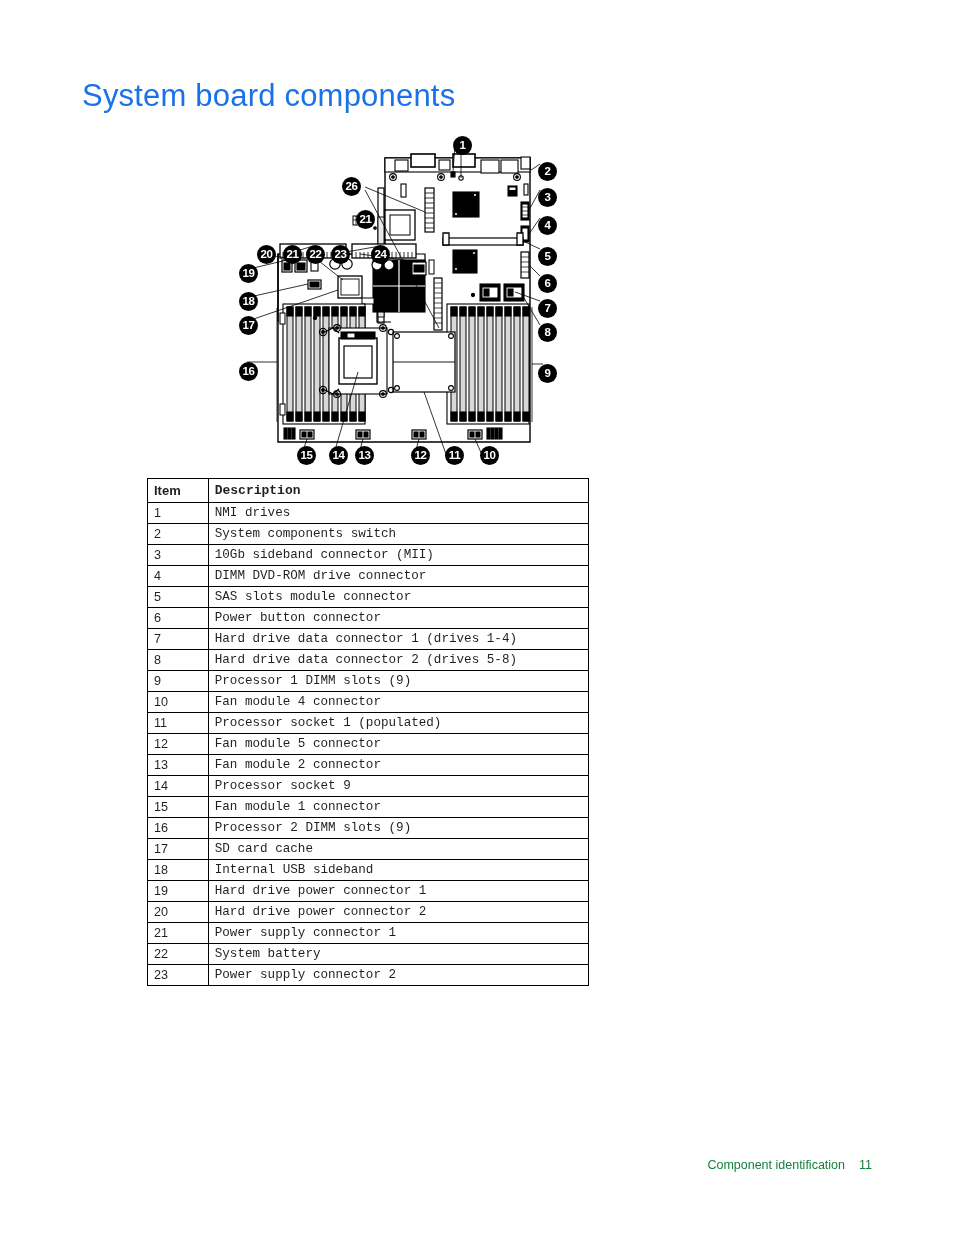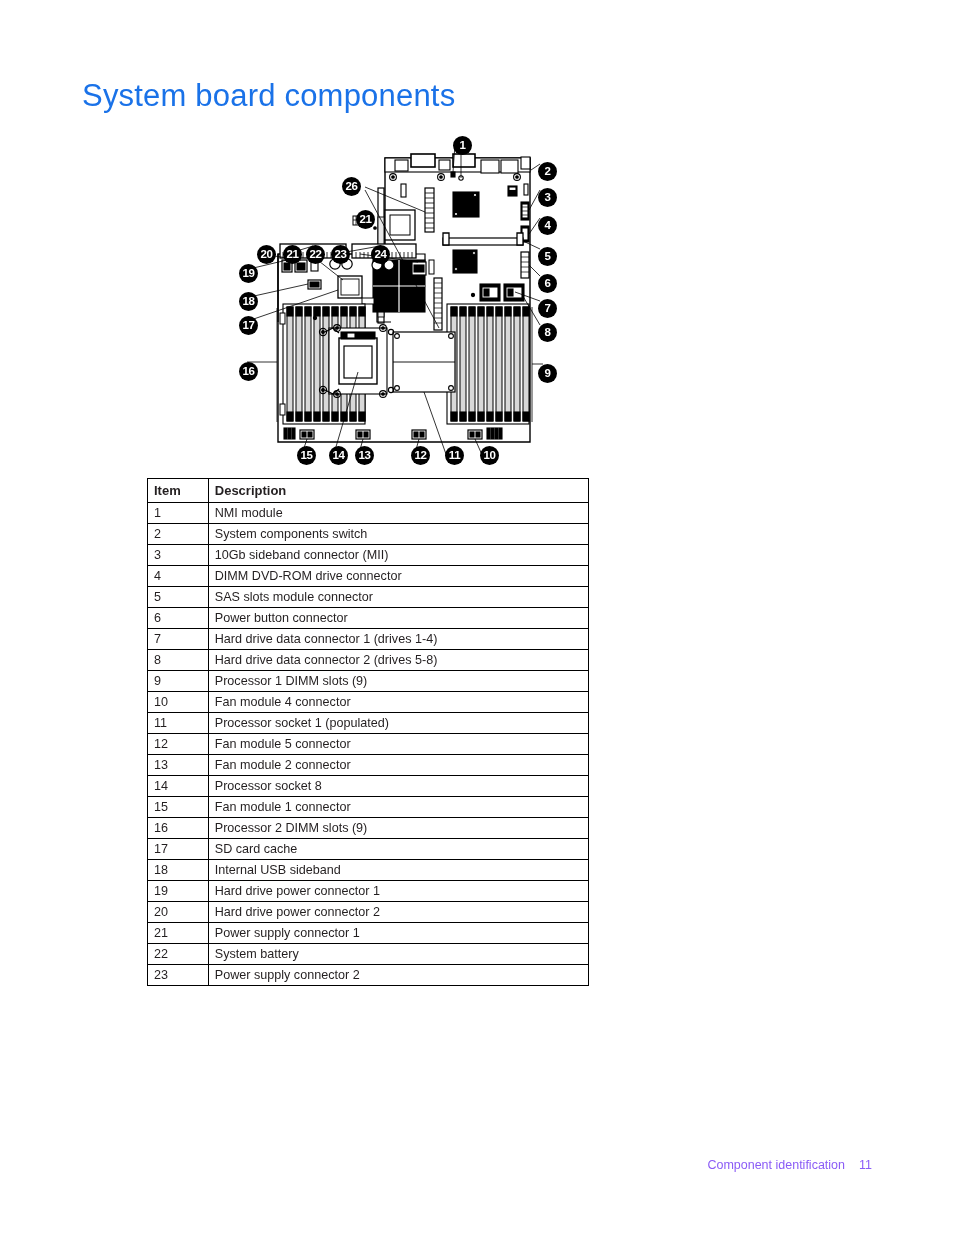--- a/index.html
+++ b/index.html
@@ -72,31 +72,31 @@
     font-weight: normal;
     color: #231f20;
   }
   #component-table thead th {
     font-weight: bold;
     font-size: 13px;
     padding-top: 4px;
     padding-bottom: 4px;
   }
   .col-item { width: 55px; margin-left: 8px; }
-  .col-desc { width: 387px; }
+  .col-desc { width: 387px; font-family: Liberation Mono, monospace; }
 
   
   #footer {
     position: absolute;
     left: 0;
     top: 1158px;
     width: 872px;
     text-align: right;
     font-size: 12.5px;
-    color: #8b5cf6;
+    color: #15803d;
   }
   #footer .footer-label { }
   #footer .footer-page { display: inline-block; margin-left: 14px; }
 </style>
 </head>
 <body>
 
 <div id="page-title">System board components</div>
 
 <div id="figure">
@@ -482,21 +482,21 @@
 <table id="component-table">
   <thead>
     <tr>
       <th class="col-item">Item</th>
       <th class="col-desc">Description</th>
     </tr>
   </thead>
   <tbody id="table-body">
       <tr>
         <td class="col-item">1</td>
-        <td class="col-desc">NMI module</td>
+        <td class="col-desc">NMI drives</td>
       </tr>
       <tr>
         <td class="col-item">2</td>
         <td class="col-desc">System components switch</td>
       </tr>
       <tr>
         <td class="col-item">3</td>
         <td class="col-desc">10Gb sideband connector (MII)</td>
       </tr>
       <tr>
@@ -534,21 +534,21 @@
       <tr>
         <td class="col-item">12</td>
         <td class="col-desc">Fan module 5 connector</td>
       </tr>
       <tr>
         <td class="col-item">13</td>
         <td class="col-desc">Fan module 2 connector</td>
       </tr>
       <tr>
         <td class="col-item">14</td>
-        <td class="col-desc">Processor socket 8</td>
+        <td class="col-desc">Processor socket 9</td>
       </tr>
       <tr>
         <td class="col-item">15</td>
         <td class="col-desc">Fan module 1 connector</td>
       </tr>
       <tr>
         <td class="col-item">16</td>
         <td class="col-desc">Processor 2 DIMM slots (9)</td>
       </tr>
       <tr>

